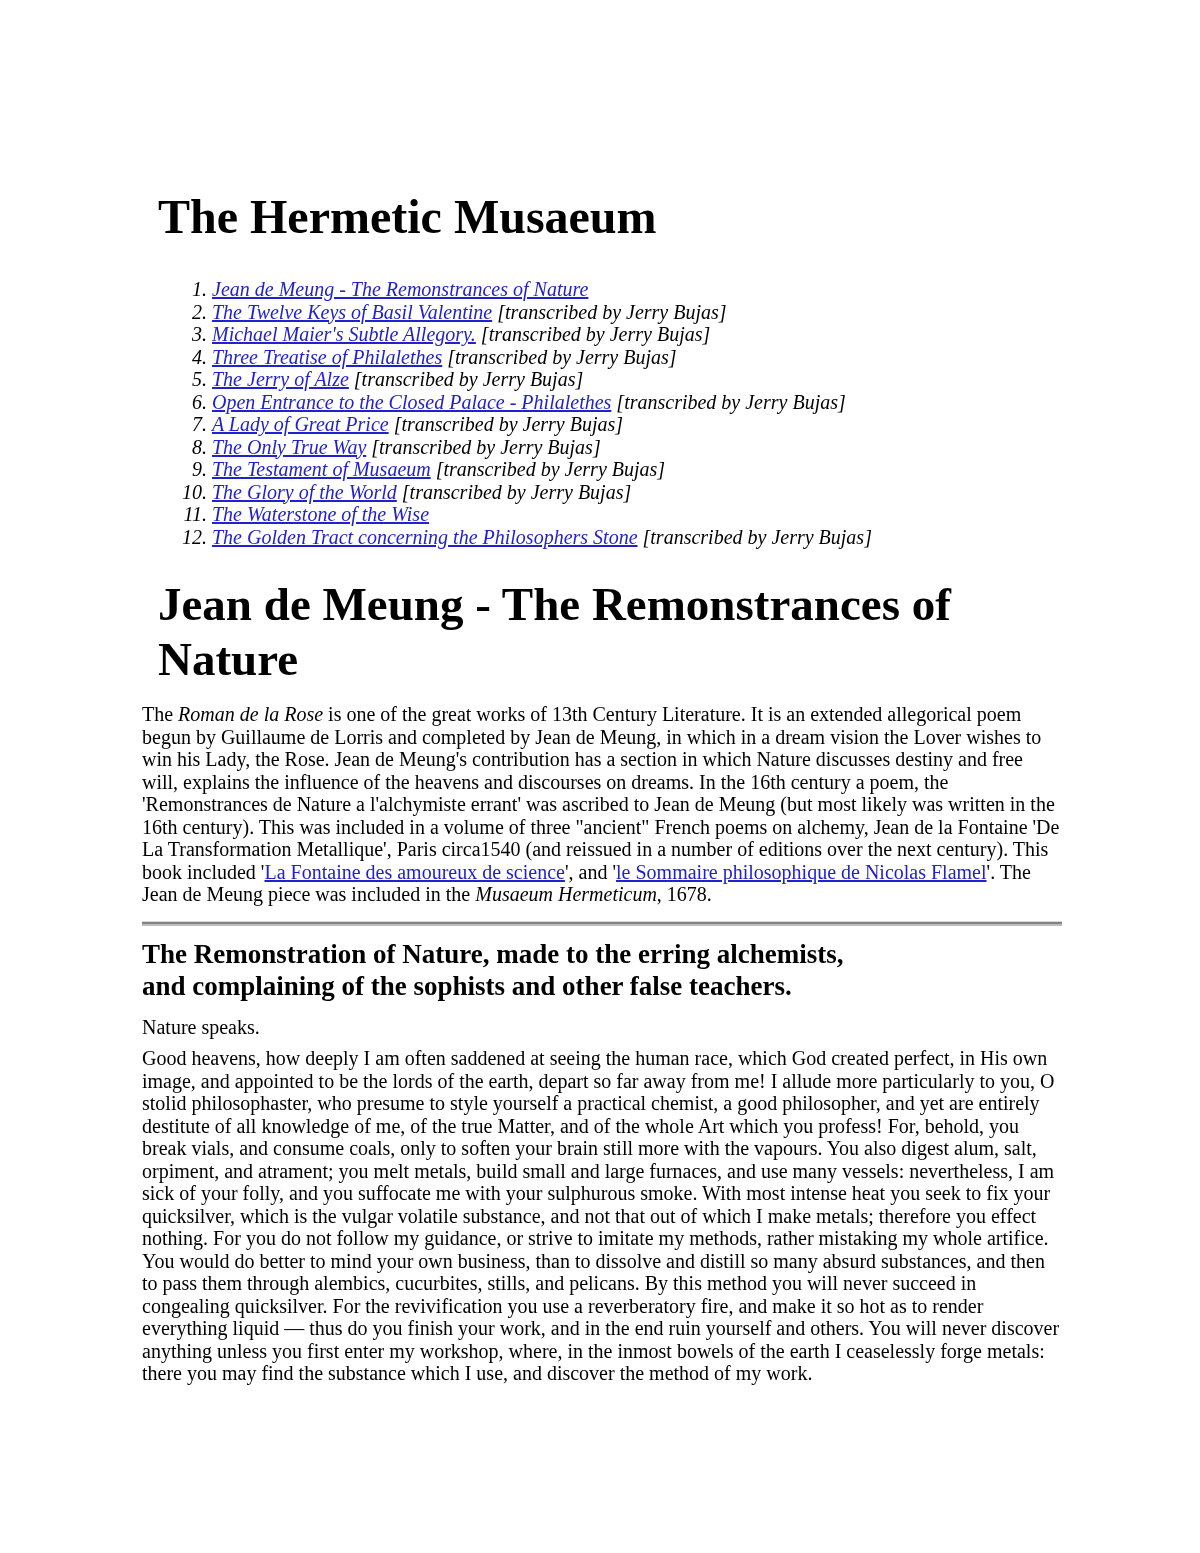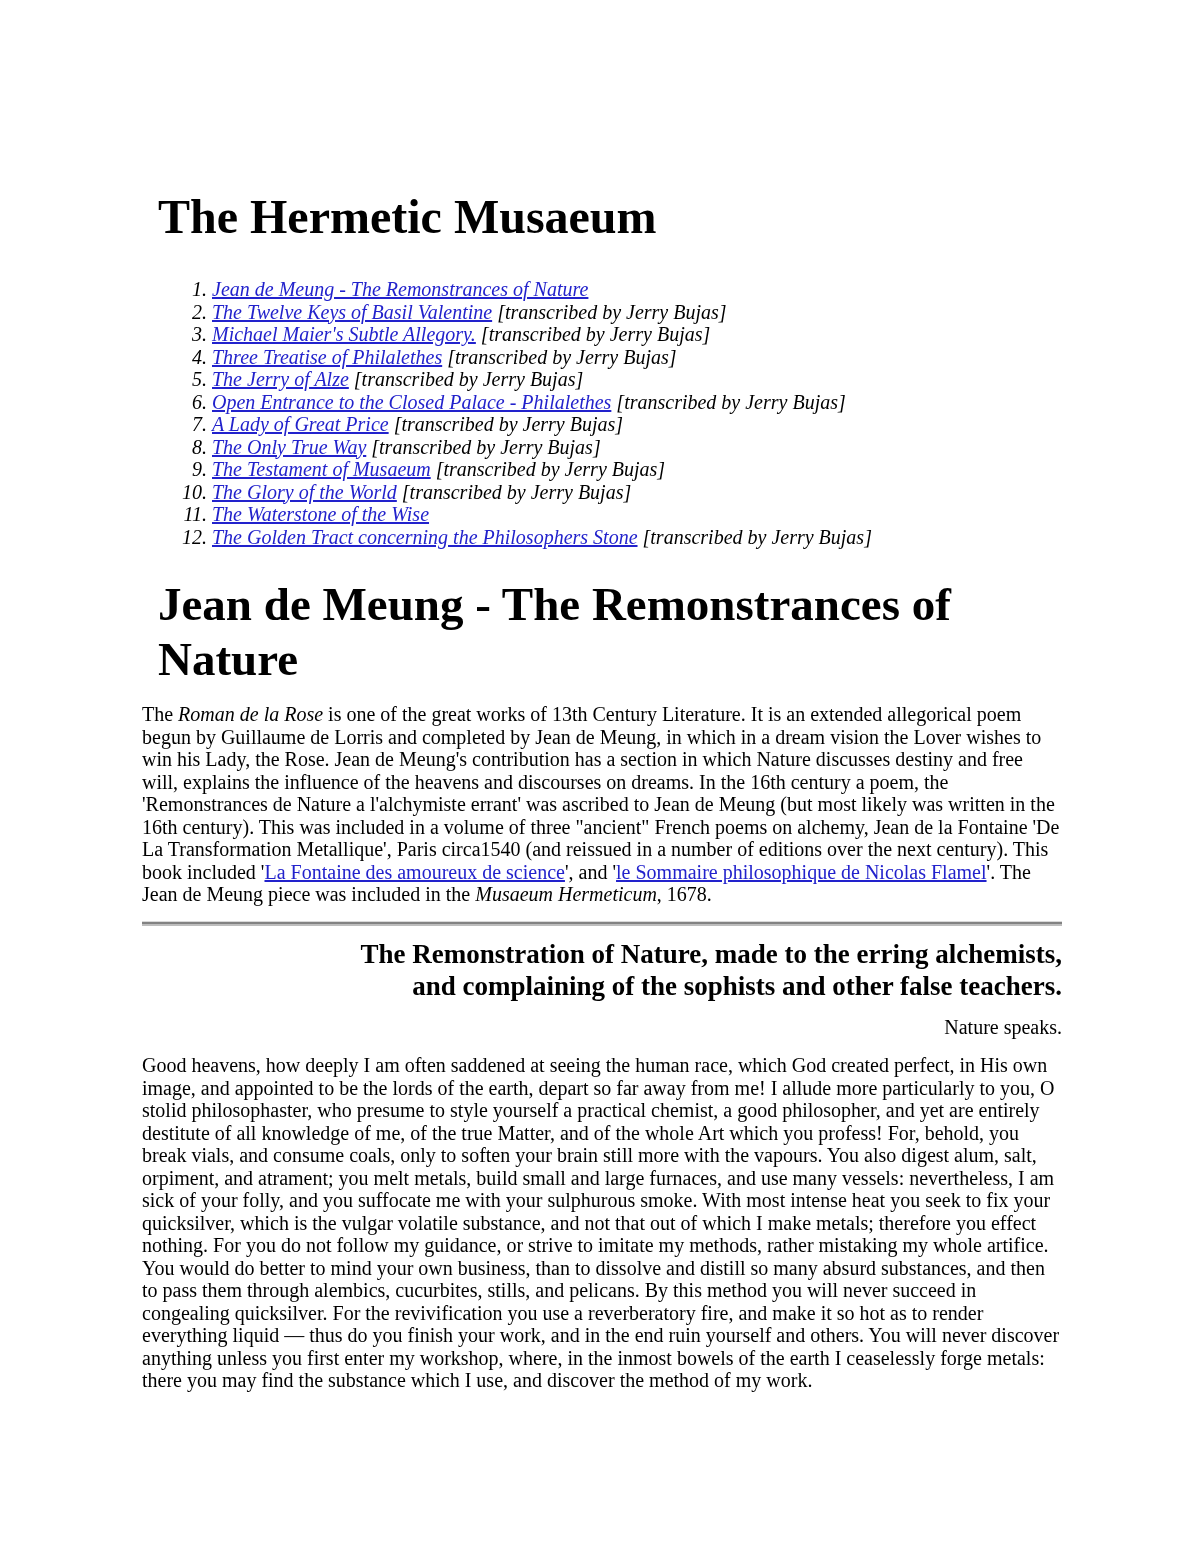--- a/index.html
+++ b/index.html
@@ -54,35 +54,35 @@
     border: none;
     background: linear-gradient(180deg,
       #d9d9d9 0px, #d9d9d9 1px,
       #828282 1px, #828282 3px,
       #bdbdbd 3px, #bdbdbd 5px);
   }
   h3.subtitle {
     font-size: 27px;
     line-height: 32px;
     font-weight: bold;
-    text-align: right;
+    text-align: left;
     margin: 12px 0 0 0;
   }
   h3.byline {
     font-size: 27px;
     line-height: 32px;
     font-weight: bold;
     text-align: center;
     margin: 17px 0 0 0;
   }
   .speaker {
     font-size: 20px;
     line-height: 22.5px;
-    text-align: right;
-    margin: 14px 0 16px 0;
+    text-align: left;
+    margin: 14px 0 9px 0;
   }
   p.body-text {
     font-size: 20px;
     line-height: 22.5px;
     margin: 0;
   }
 </style>
 </head>
 <body>
 

